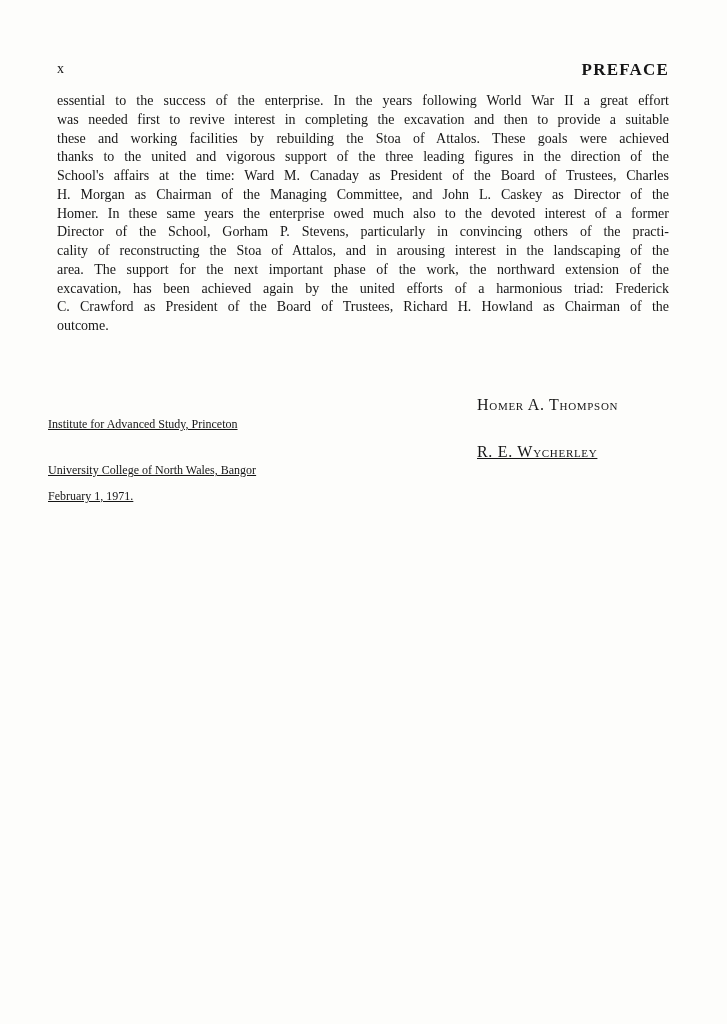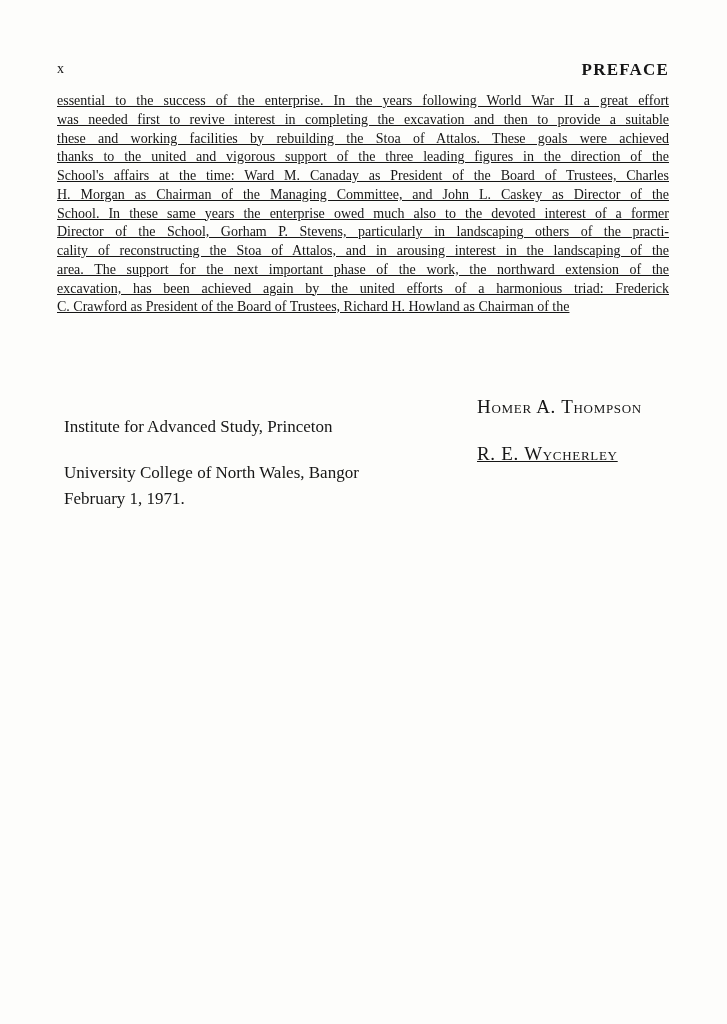--- a/index.html
+++ b/index.html
@@ -43,38 +43,38 @@
     position: absolute;
     top: 92px;
     left: 57px;
     width: 612px;
     font-size: 14px;
     line-height: 18.75px;
   }
   .body-line {
     text-align: justify;
     text-align-last: justify;
-    text-decoration: underline;
   }
   .body-line:last-child {
     text-align-last: left;
   }
   .sig-name {
     position: absolute;
     left: 477px;
     font-variant: small-caps;
-    font-size: 19px;
+    font-size: 16px;
     letter-spacing: 0.7px;
     white-space: nowrap;
   }
   .sig-affil, .sig-date {
     position: absolute;
-    left: 64px;
-    font-size: 17px;
+    left: 48px;
+    font-size: 12px;
     white-space: nowrap;
+    text-decoration: underline;
   }
   .pos-thompson  { top: 396px; }
   .pos-institute { top: 417px; }
   .pos-wycherley { top: 443px; text-decoration: underline; }
   .pos-university{ top: 463px; }
   .pos-date      { top: 489px; }
 </style>
 </head>
 <body>
 
@@ -85,26 +85,27 @@
     <div class="head-title">PREFACE</div>
   </div>
 
   <div class="body-text">
       <div class="body-line">essential to the success of the enterprise. In the years following World War II a great effort</div>
       <div class="body-line">was needed first to revive interest in completing the excavation and then to provide a suitable</div>
       <div class="body-line">these and working facilities by rebuilding the Stoa of Attalos. These goals were achieved</div>
       <div class="body-line">thanks to the united and vigorous support of the three leading figures in the direction of the</div>
       <div class="body-line">School's affairs at the time: Ward M. Canaday as President of the Board of Trustees, Charles</div>
       <div class="body-line">H. Morgan as Chairman of the Managing Committee, and John L. Caskey as Director of the</div>
-      <div class="body-line">School. In these same years the enterprise owed much also to the devoted interest of a former</div>
-      <div class="body-line">Director of the School, Gorham P. Stevens, particularly in landscaping others of the practi-</div>
+      <div class="body-line">Homer. In these same years the enterprise owed much also to the devoted interest of a former</div>
+      <div class="body-line">Director of the School, Gorham P. Stevens, particularly in convincing others of the practi-</div>
       <div class="body-line">cality of reconstructing the Stoa of Attalos, and in arousing interest in the landscaping of the</div>
       <div class="body-line">area. The support for the next important phase of the work, the northward extension of the</div>
       <div class="body-line">excavation, has been achieved again by the united efforts of a harmonious triad: Frederick</div>
       <div class="body-line">C. Crawford as President of the Board of Trustees, Richard H. Howland as Chairman of the</div>
+      <div class="body-line">outcome.</div>
     </div>
 
   <div class="sig-name pos-thompson">Homer A. Thompson</div>
 
   <div class="sig-affil pos-institute">Institute for Advanced Study, Princeton</div>
 
   <div class="sig-name pos-wycherley">R. E. Wycherley</div>
 
   <div class="sig-affil pos-university">University College of North Wales, Bangor</div>
 

